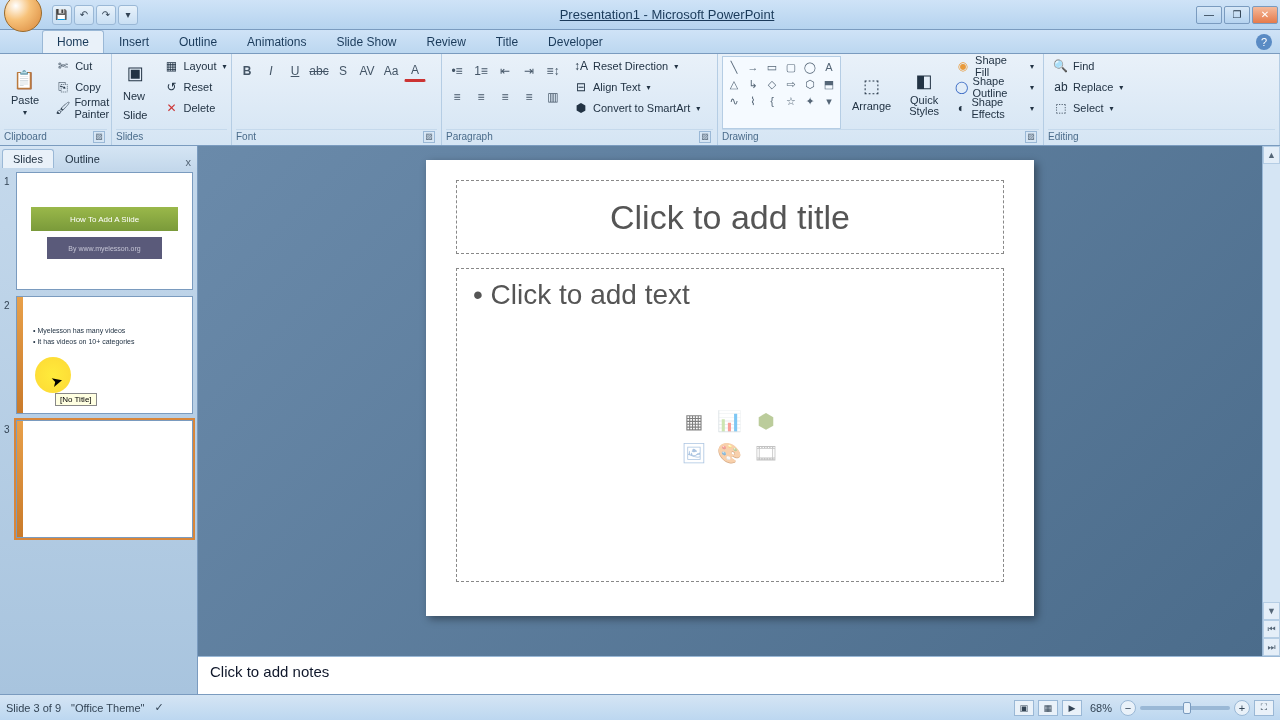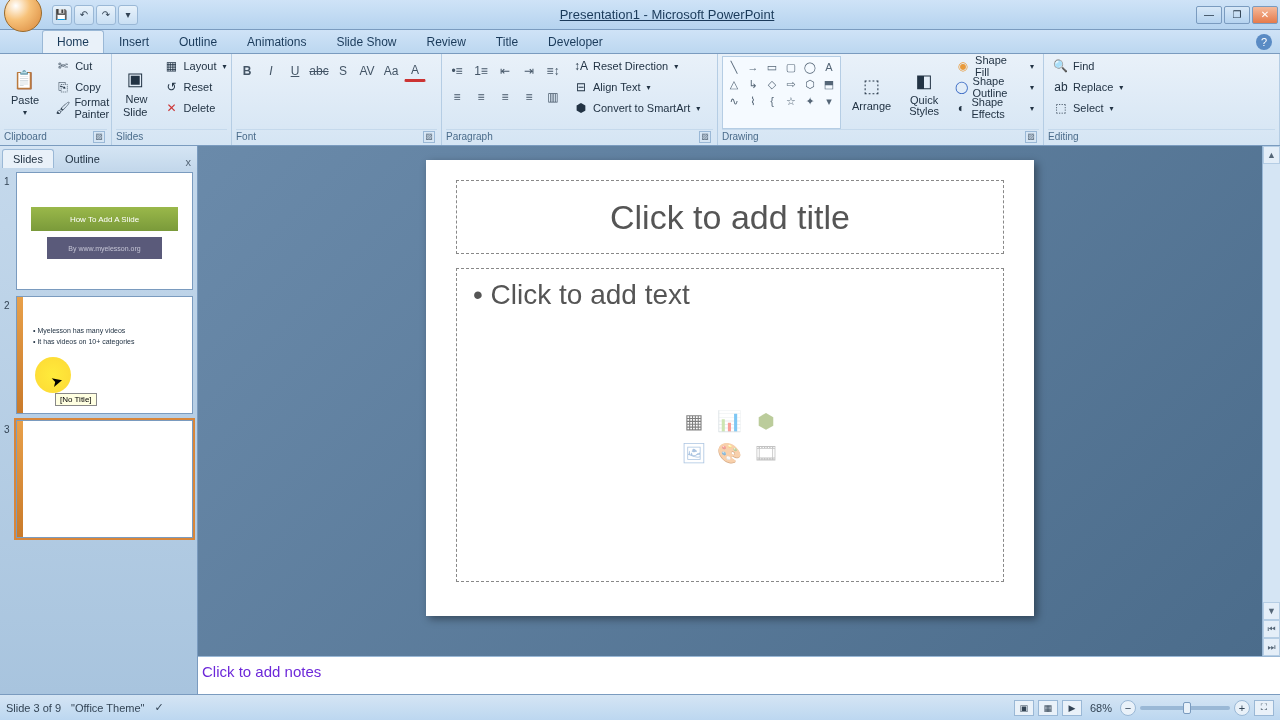--- a/index.html
+++ b/index.html
@@ -80,21 +80,21 @@
 .slide { position: absolute; left: 228px; top: 14px; width: 608px; height: 456px; background: #fff; box-shadow: 3px 3px 8px rgba(0,0,0,.4); }
 .ph { position: absolute; border: 1px dashed #888; }
 .ph-title { left: 30px; right: 30px; top: 20px; height: 74px; display:flex; align-items:center; justify-content:center;text-align:right; }
 .ph-title-text { font-size: 34px; color: #555; }
 .ph-body { left: 30px; right: 30px; top: 108px; bottom: 34px; padding: 10px 16px; }
 .ph-body-text { font-size: 28px; color: #555; }
 .ph-body-text::before { content:"• "; }
 .content-icons { position:absolute; left:50%; top:54%; transform:translate(-50%,-50%); display:grid; grid-template-columns:repeat(3,34px); grid-template-rows:repeat(2,30px); gap:2px; opacity:.5; }
 .ci { display:flex; align-items:center; justify-content:center; font-size:20px; }
 
-.notes { height: 38px; background: #fff; border-top: 1px solid #9ab8d6; padding: 6px 4px; font-size: 15px; color: #6d28d9; }
+.notes { height: 38px; background: #fff; border-top: 1px solid #9ab8d6; padding: 6px 12px; font-size: 15px; color: #0f172a; }
 
 
 .statusbar { position: absolute; left:0; right:0; bottom:0; height: 26px; background: linear-gradient(#d5e5f4,#bcd7f0); border-top: 1px solid #7a9bbf; display:flex; align-items:center; font-size:11px; color:#345; padding: 0 6px; gap: 10px; }
 .status-right { margin-left:auto; display:flex; align-items:center; gap:4px; }
 .view-btn { width:20px; height:16px; border:1px solid #9ab8d6; background:#e9f1f9; display:flex; align-items:center; justify-content:center; font-size:9px; }
 .zoom-slider { width: 90px; height: 4px; background: #9ab8d6; position:relative; border-radius:2px; }
 .zoom-thumb { position:absolute; left:48%; top:-4px; width:8px; height:12px; background:#e9f1f9; border:1px solid #7a9bbf; border-radius:2px; }
 .zoom-btn { width:16px; height:16px; border:1px solid #9ab8d6; border-radius:50%; display:flex; align-items:center; justify-content:center; background:#e9f1f9; }
 
 .col { display:flex; flex-direction:column; gap:1px; }
@@ -154,21 +154,21 @@
           </div>
       </div>
     </div>
     <div class="group-label"><span>Clipboard</span><span class="launcher">▨</span></div>
   </div>
 
   <div class="group" style="width:120px">
     <div class="group-body">
       <div class="big-btn">
         <div class="big-ico">▣</div>
-        <span style="white-space:pre-line;text-align:right;line-height:13px">New
+        <span style="white-space:pre-line;text-align:left;line-height:19px">New
 Slide</span>
       </div>
       <div class="col">
         <div class="small-btn">
             <span class="sm-ico">▦</span>
             <span>Layout</span>
             <span style="font-size:8px;margin-left:2px">▾</span>
           </div>
         <div class="small-btn">
             <span class="sm-ico">↺</span>

